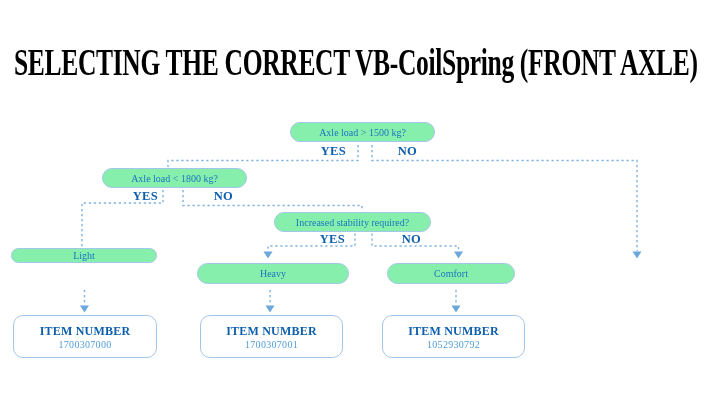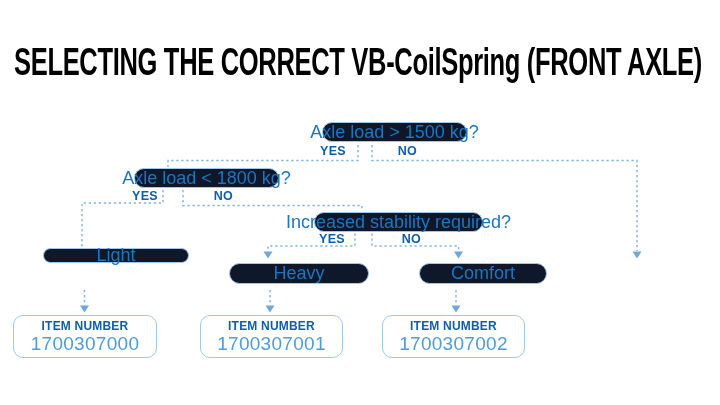--- a/index.html
+++ b/index.html
@@ -10,57 +10,56 @@
     --line-blue:#7fb2e0;
     --arrow-blue:#6ca8dc;
   }
   *{margin:0;padding:0;box-sizing:border-box;}
   html,body{background:#ffffff;}
   .stage{
     position:relative;
     width:720px;height:405px;
     background:#ffffff;
     overflow:hidden;
-    font-family:Liberation Sans, sans-serif;
+    font-family:Liberation Serif, serif;
   }
   .title{
     position:absolute;left:14px;top:43px;
     font-size:38px;line-height:1;font-weight:bold;
     color:#000;white-space:nowrap;
   }
   .fit-x{display:inline-block;transform-origin:0 50%;letter-spacing:-0.5px;}
   .connectors{position:absolute;left:0;top:0;width:720px;height:405px;}
   .connectors path{fill:none;stroke:var(--line-blue);stroke-width:1.4;stroke-dasharray:2.2 2.8;}
   .connectors polygon{fill:var(--arrow-blue);}
   .node{
     position:absolute;
     display:flex;align-items:center;justify-content:center;
     border:1.5px solid var(--border-blue);
     border-radius:11px;
-    background:#0f172a;
+    background:#86efac;
     color:var(--accent);
-    font-size:18px;
+    font-size:10px;
     white-space:nowrap;
-    margin-left:32px;
   }
   .yn{
     position:absolute;width:40px;text-align:right;
     font-size:12.5px;font-weight:bold;color:var(--accent-dark);
     letter-spacing:0.3px;white-space:nowrap;
   }
   .item-box{
     position:absolute;
     border:1.5px solid var(--border-blue);
     border-radius:10px;
     background:#fff;
     display:flex;flex-direction:column;align-items:center;justify-content:center;
     gap:0;
   }
   .item-heading{font-size:12px;font-weight:bold;color:var(--accent-dark);letter-spacing:0.2px;}
-  .item-number{font-size:19px;color:var(--light-blue);letter-spacing:0.3px;}
+  .item-number{font-size:10px;color:var(--light-blue);letter-spacing:0.3px;}
 </style>
 </head>
 <body>
 
 <div class="stage">
 
   <h1 class="title"><span class="fit-x" style="transform: scaleX(0.672);">SELECTING THE CORRECT VB-CoilSpring (FRONT AXLE)</span></h1>
 
   <svg class="connectors" viewBox="0 0 720 405" xmlns="http://www.w3.org/2000/svg">
     <path d="M358 145 V160.5 H168 V167"></path>
@@ -82,34 +81,34 @@
   </svg>
 
   <div class="node" style="left:290px;top:122px;width:145px;height:20px;">Axle load &gt; 1500 kg?</div>
   <span class="yn" style="left:306px;top:144px;">YES</span>
   <span class="yn" style="left:377px;top:144px;">NO</span>
 
   <div class="node" style="left:102px;top:168px;width:145px;height:20px;border-radius:10px;">Axle load &lt; 1800 kg?</div>
   <span class="yn" style="left:118px;top:189px;">YES</span>
   <span class="yn" style="left:193px;top:189px;">NO</span>
 
-  <div class="node" style="left:282px;top:212px;width:169px;height:20px;">Increased stability required?</div>
+  <div class="node" style="left:274px;top:212px;width:157px;height:20px;">Increased stability required?</div>
   <span class="yn" style="left:305px;top:232px;">YES</span>
   <span class="yn" style="left:381px;top:232px;">NO</span>
 
   <div class="node" style="left:11px;top:248px;width:146px;height:15px;">Light</div>
-  <div class="node" style="left:197px;top:263px;width:140px;height:21px;">Heavy</div>
+  <div class="node" style="left:197px;top:263px;width:152px;height:21px;">Heavy</div>
   <div class="node" style="left:387px;top:263px;width:128px;height:21px;">Comfort</div>
 
   <div class="item-box" style="left:13px;top:315px;width:144px;height:43px;">
     <span class="item-heading">ITEM NUMBER</span>
     <span class="item-number">1700307000</span>
   </div>
   <div class="item-box" style="left:200px;top:315px;width:143px;height:43px;">
     <span class="item-heading">ITEM NUMBER</span>
     <span class="item-number">1700307001</span>
   </div>
   <div class="item-box" style="left:382px;top:315px;width:143px;height:43px;">
     <span class="item-heading">ITEM NUMBER</span>
-    <span class="item-number">1700307002</span>
+    <span class="item-number">1052930792</span>
   </div>
 
 </div>
 
 </body></html>

